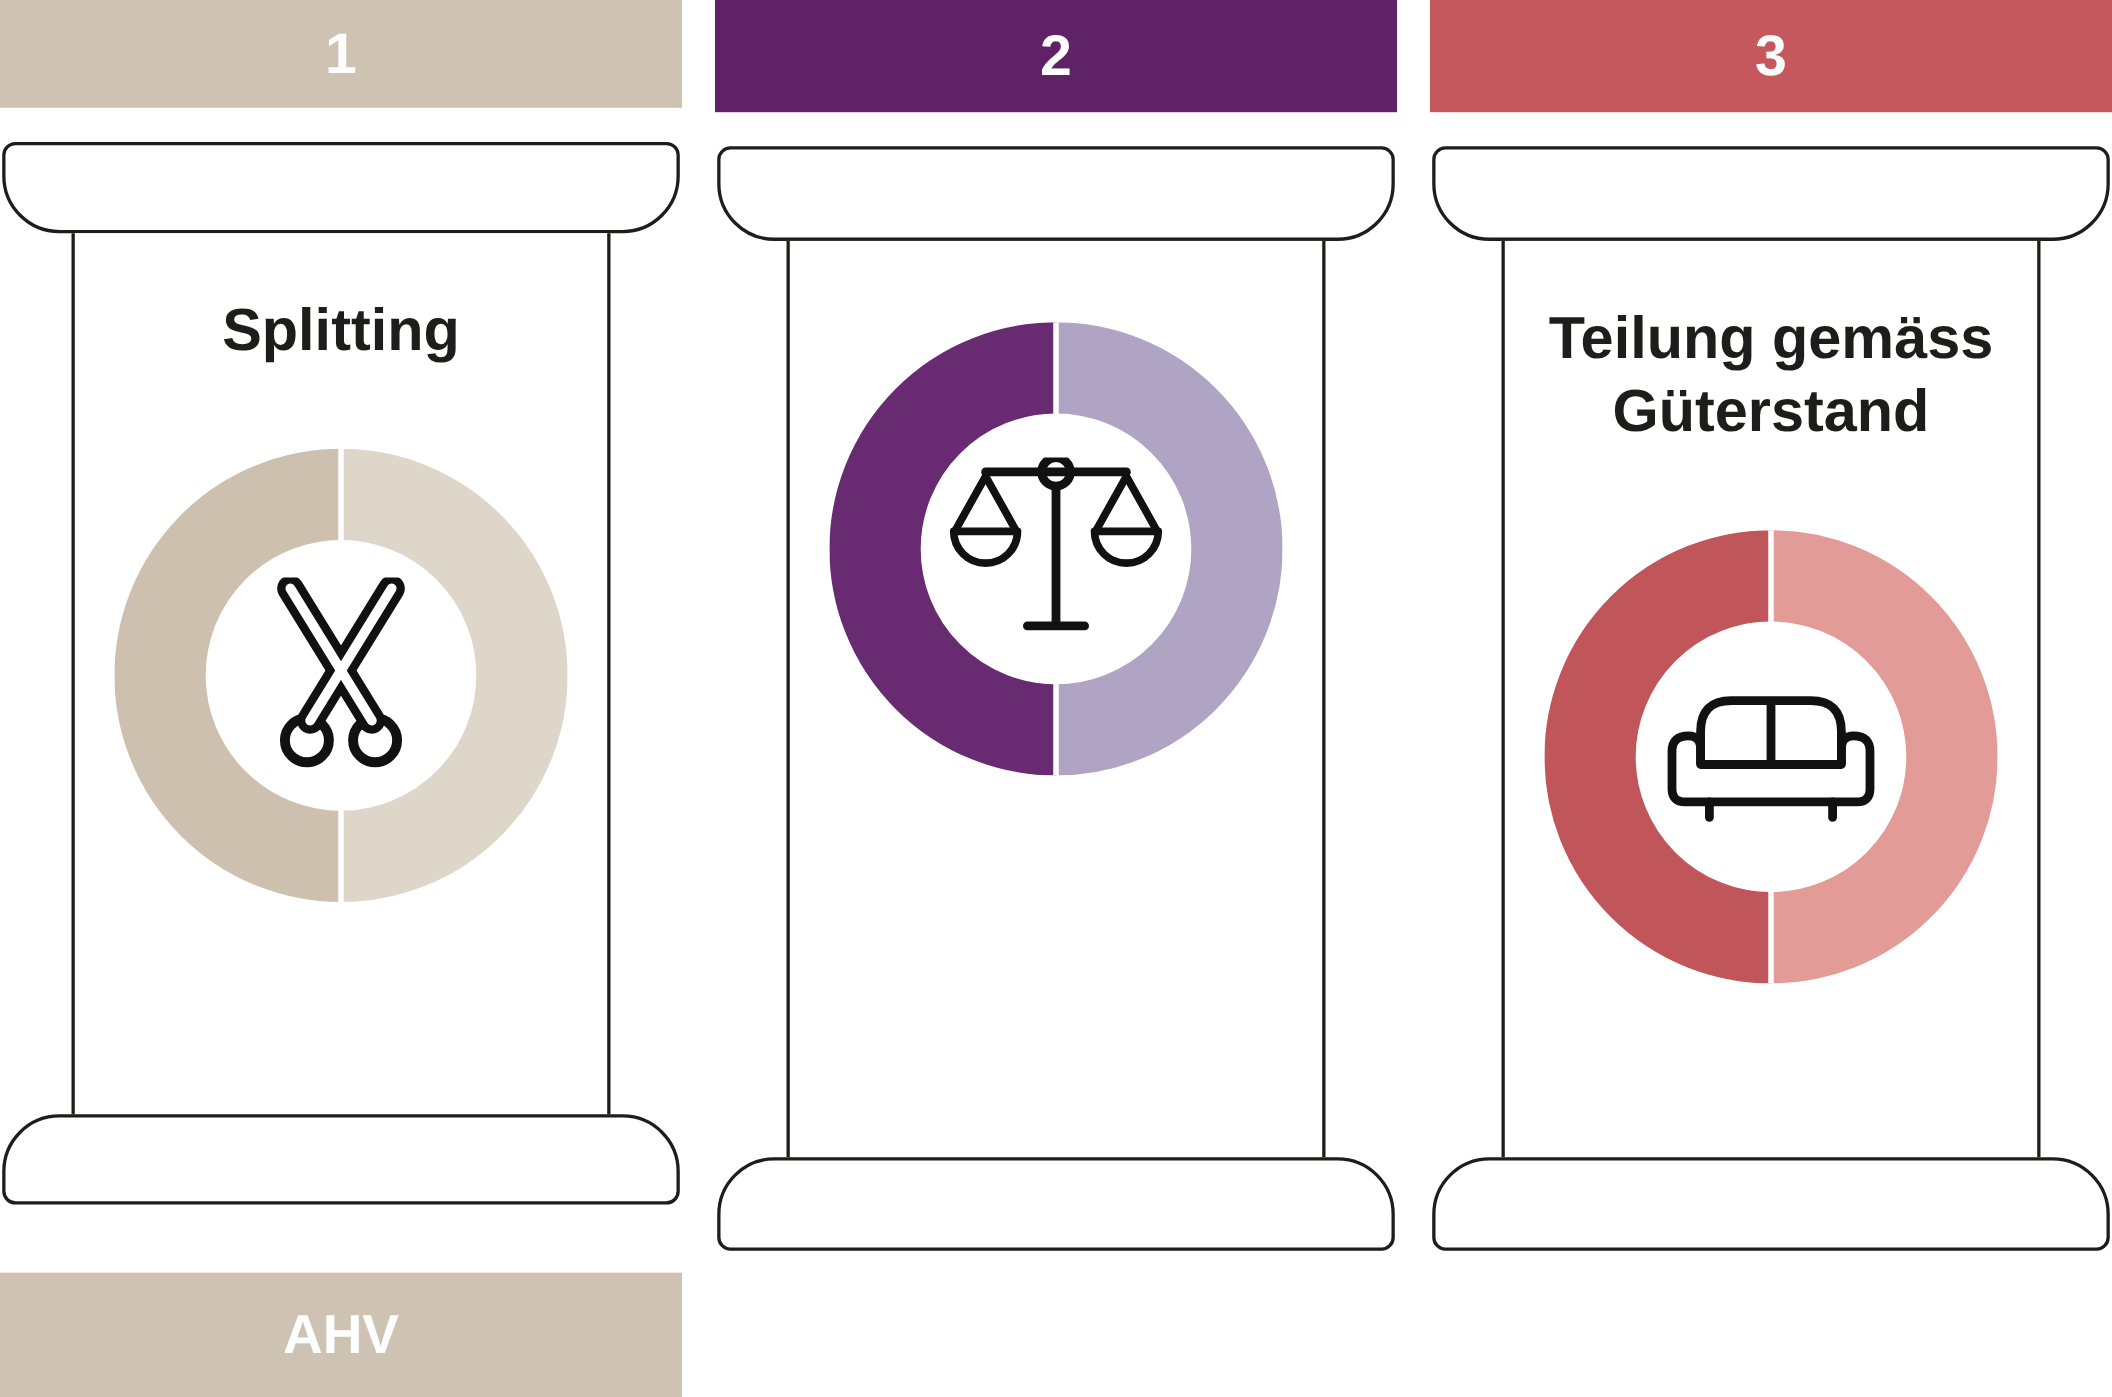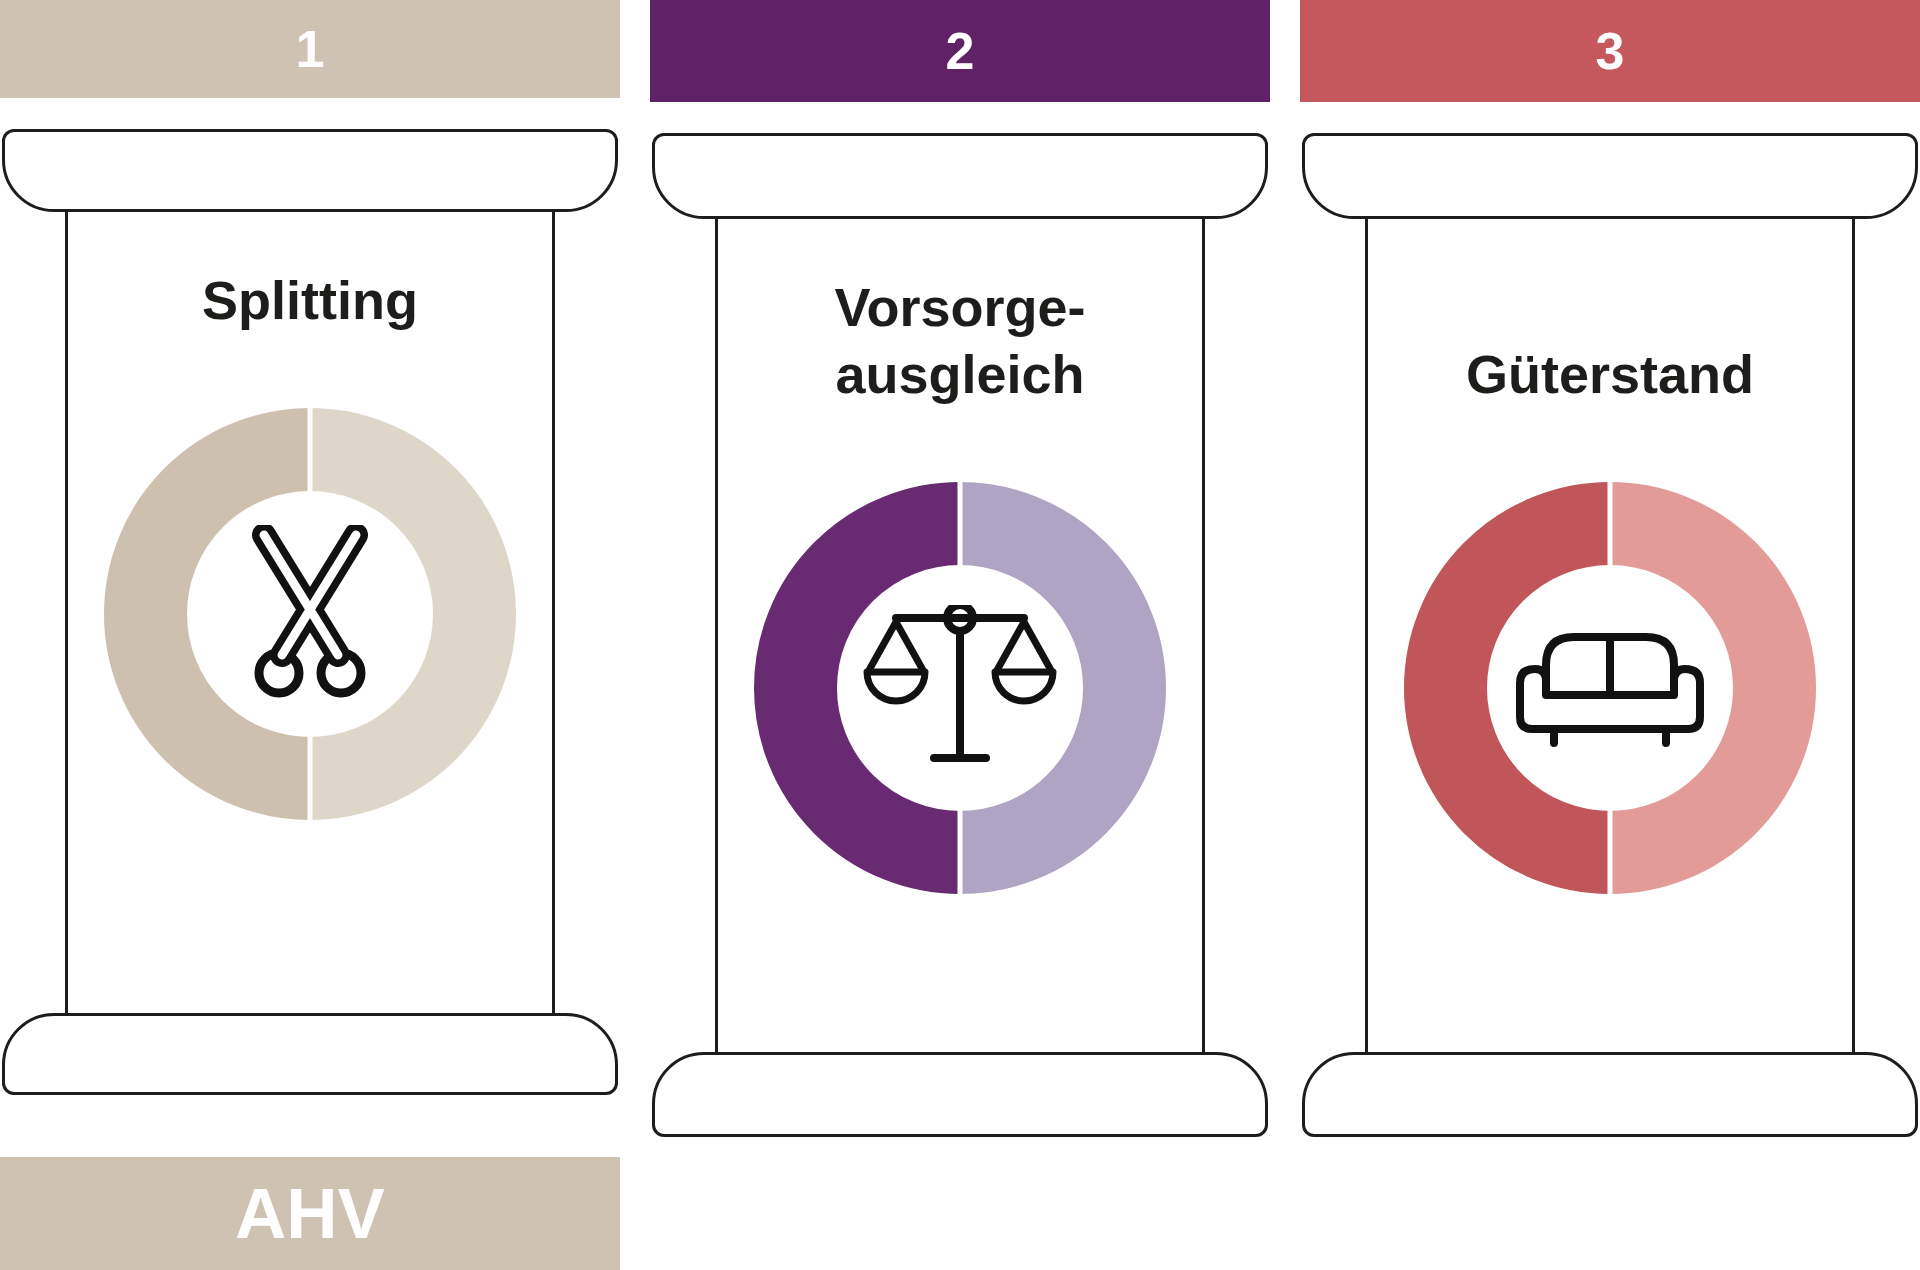--- a/index.html
+++ b/index.html
@@ -8,21 +8,21 @@
     font-family:"Liberation Sans","DejaVu Sans",sans-serif;
     display:flex;gap:30px;
   }
   .pillar{width:620px;flex:0 0 620px;display:flex;flex-direction:column;}
   .bar{
     background:var(--bar-color);
     color:#ffffff;font-weight:700;
     display:flex;align-items:center;justify-content:center;
   }
   .header-bar{height:102px;font-size:52px;}
-  .footer-bar{height:118px;font-size:71px;margin-top:33px;}
+  .footer-bar{height:118px;font-size:50px;margin-top:33px;}
   .cap-top{
     height:80px;margin:31px 2px 0;
     border:3px solid var(--outline);
     border-radius:12px 12px 52px 52px;
     background:#fff;
   }
   .shaft{
     width:490px;height:833px;margin:0 auto;box-sizing:border-box;
     border-left:3px solid var(--outline);
     border-right:3px solid var(--outline);
@@ -84,21 +84,20 @@
     <span>AHV</span>
   </div>
 </section>
 
 <section class="pillar" style="--bar-color: #5f2266; --ring-left: #682b72; --ring-right: #b0a4c4;">
   <div class="bar header-bar">
     <span>2</span>
   </div>
   <div class="cap-top"></div>
   <div class="shaft">
-    <h2 class="title"><span>Vorsorge-</span><br><span>ausgleich</span></h2>
     <div class="donut">
       <svg class="ring" width="412" height="412" viewBox="0 0 412 412">
         <path class="ring-left" d="M 206 41.5 A 164.5 164.5 0 0 0 206 370.5" fill="none" stroke-width="83"></path>
         <path class="ring-right" d="M 206 41.5 A 164.5 164.5 0 0 1 206 370.5" fill="none" stroke-width="83"></path>
         <rect x="203.5" y="0" width="5" height="88" fill="#ffffff"></rect>
         <rect x="203.5" y="324" width="5" height="88" fill="#ffffff"></rect>
       </svg>
       <div class="icon-wrap">
         <svg width="196" height="166" viewBox="-98 -83 196 166">
           <line class="stroke-main" x1="-64" y1="-70" x2="64" y2="-70" stroke-width="8" stroke-linecap="round"></line>
@@ -115,21 +114,21 @@
   </div>
   <div class="cap-bottom"></div>
 </section>
 
 <section class="pillar" style="--bar-color: #c4585c; --ring-left: #c05659; --ring-right: #e39b98;">
   <div class="bar header-bar">
     <span>3</span>
   </div>
   <div class="cap-top"></div>
   <div class="shaft">
-    <h2 class="title"><br><span>Güterstand</span></h2>
+    <h2 class="title"><span>Teilung gemäss</span><br><span>Güterstand</span></h2>
     <div class="donut">
       <svg class="ring" width="412" height="412" viewBox="0 0 412 412">
         <path class="ring-left" d="M 206 41.5 A 164.5 164.5 0 0 0 206 370.5" fill="none" stroke-width="83"></path>
         <path class="ring-right" d="M 206 41.5 A 164.5 164.5 0 0 1 206 370.5" fill="none" stroke-width="83"></path>
         <rect x="203.5" y="0" width="5" height="88" fill="#ffffff"></rect>
         <rect x="203.5" y="324" width="5" height="88" fill="#ffffff"></rect>
       </svg>
       <div class="icon-wrap">
         <svg width="192" height="122" viewBox="-96 -52 192 122">
           <path class="stroke-main" d="M -64 16 L -64 -14 Q -64 -42 -36 -42 L 36 -42 Q 64 -42 64 -14 L 64 16" stroke-width="8" stroke-linejoin="round"></path>

